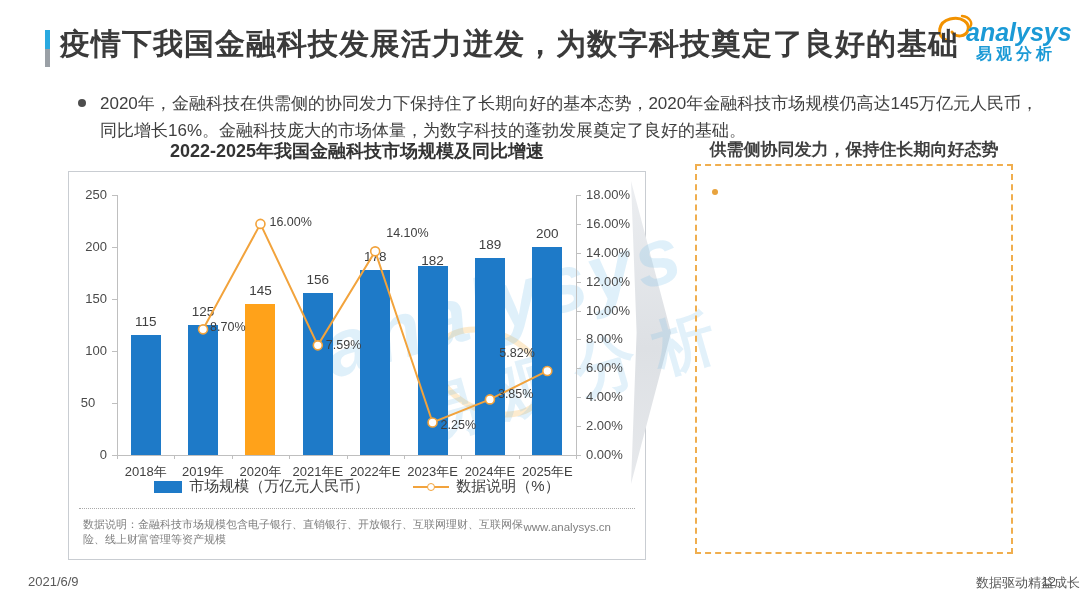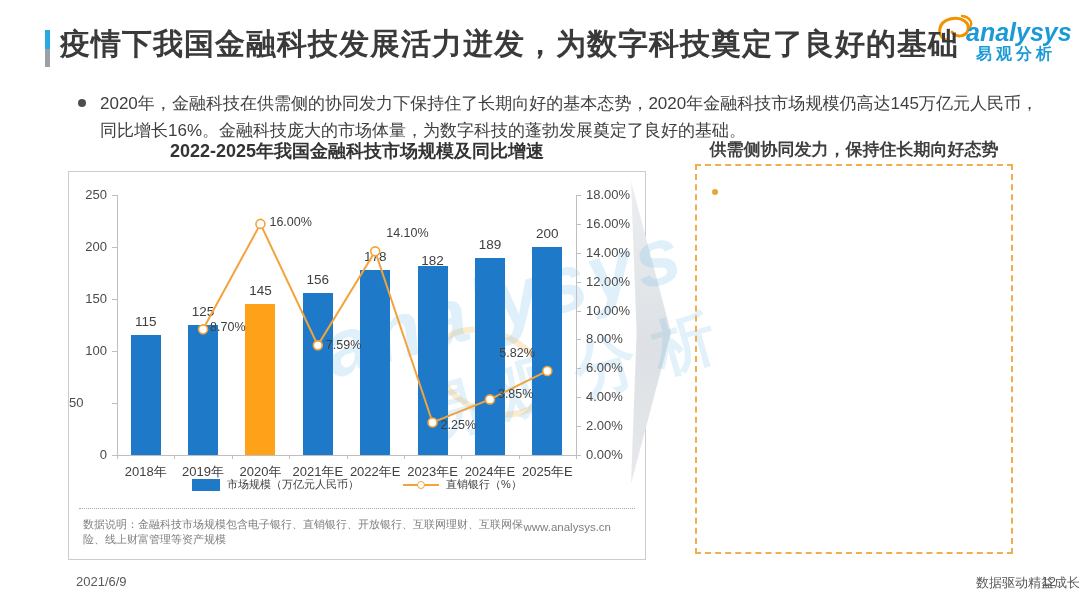--- a/index.html
+++ b/index.html
@@ -31,21 +31,21 @@
     background:#fff; border:1px solid #c9cdd2; }
   .axis-line { position:absolute; background:#bfbfbf; z-index:2; }
   .tick { position:absolute; background:#bfbfbf; z-index:2; }
   .yl { position:absolute; z-index:2; font-size:13px; color:#4a4a4a; }
   .bar { position:absolute; z-index:2; }
   .bar-label { position:absolute; z-index:2; font-size:13.5px; color:#404040; text-align:center; }
   .xlab { position:absolute; z-index:2; font-size:13px; color:#404040; text-align:center; }
   .pct-label { position:absolute; z-index:3; font-size:12.5px; color:#404040; white-space:nowrap; }
   .line-svg { position:absolute; left:0; top:0; z-index:3; }
   .legend { position:absolute; left:0; top:305px; width:100%; display:flex; justify-content:center; gap:44px; z-index:2; }
-  .legend-item { display:flex; align-items:center; font-size:11px; color:#404040; }
+  .legend-item { display:flex; align-items:center; font-size:15px; color:#404040; }
   .legend-swatch { width:28px; height:12px; margin-right:7px; }
   .legend-line { position:relative; width:36px; height:2px; margin-right:7px; }
   .legend-line .c { position:absolute; left:14px; top:-3px; width:8px; height:8px; border-radius:50%; background:#fff; }
   .chart-divider { position:absolute; left:10px; right:10px; top:336px; border-top:1px dotted #a9a9a9; z-index:2; }
   .footnote { position:absolute; left:14px; top:345px; width:440px; font-size:11px; line-height:15px; color:#808080; z-index:2; }
   .source-url { position:absolute; right:34px; top:349px; font-size:11.5px; color:#808080; z-index:2; text-decoration:none; }
   
   .transition-arrow { position:absolute; left:631px; top:181px; width:40px; height:303px; z-index:0;
     background:linear-gradient(180deg,#eceef1 0%,#dde0e4 55%,#e7e9ec 100%);
     clip-path:polygon(0 0, 100% 50%, 0 100%, 14% 50%); }
@@ -60,21 +60,21 @@
   .panel li .bdot { position:absolute; left:3px; top:11px; width:6px; height:6px; border-radius:50%; background:#e8a33d; }
   
   .watermark { position:absolute; left:330px; top:250px; z-index:1; transform:rotate(-16deg);
     pointer-events:none; }
   .watermark .wm-en { font-size:80px; font-weight:700; font-style:italic; color:rgba(110,185,230,0.22); letter-spacing:4px; }
   .watermark .wm-cn { margin:2px 0 0 70px; font-size:62px; font-weight:700; color:rgba(110,185,230,0.20); letter-spacing:20px; }
   .wm-ring { position:absolute; left:34px; top:64px; width:120px; height:84px; border:6px solid rgba(245,162,32,0.22);
     border-radius:50%; transform:rotate(24deg); z-index:1; pointer-events:none; }
   
   .footer { position:absolute; left:0; right:0; top:572px; height:24px; font-size:13px; color:#595959; z-index:3; }
-  .footer .date { position:absolute; left:28px; top:2px;margin-left:48px; }
+  .footer .date { position:absolute; left:28px; top:2px; }
   .footer .slogan { position:absolute; left:0; width:100%; text-align:right; top:2px; }
   .footer .page { position:absolute; right:24px; top:2px; }
 </style>
 </head>
 <body>
 
 <div class="slide">
 
   <div class="accent-bar">
     <span class="blue"></span>
@@ -106,33 +106,33 @@
   <div class="chart-box" id="chartBox">
     <div class="legend">
       <div class="legend-item">
         <span class="legend-swatch" id="legendSwatch" style="background: rgb(30, 122, 200);"></span>
         <span>市场规模（万亿元人民币）</span>
       </div>
       <div class="legend-item">
         <span class="legend-line" id="legendLine" style="background: rgb(242, 163, 60);">
             <span class="c" id="legendCircle" style="border: 1.6px solid rgb(242, 163, 60);"></span>
           </span>
-        <span>直销银行（%）</span>
+        <span>数据说明（%）</span>
       </div>
     </div>
     <div class="chart-divider"></div>
     <div class="footnote">数据说明：金融科技市场规模包含电子银行、直销银行、开放银行、互联网理财、互联网保险、线上财富管理等资产规模</div>
     <a class="source-url" href="#">www.analysys.cn</a>
   <div class="axis-line" style="left: 48px; top: 23px; width: 1px; height: 260px;"></div>
       <div class="axis-line" style="left: 507px; top: 23px; width: 1px; height: 260px;"></div>
       <div class="axis-line" style="left: 48px; top: 283px; width: 459px; height: 1px;"></div>
       <div class="tick" style="left: 43px; top: 283px; width: 5px; height: 1px;"></div>
       <div class="yl" style="left: 0px; width: 38px; top: 275px; text-align: right;">0</div>
       <div class="tick" style="left: 43px; top: 231px; width: 5px; height: 1px;"></div>
-      <div class="yl" style="left: 0px; width: 38px; top: 223px; text-align: left;">50</div>
+      <div class="yl" style="left: 0px; width: 38px; top: 223px; text-align: center;">50</div>
       <div class="tick" style="left: 43px; top: 179px; width: 5px; height: 1px;"></div>
       <div class="yl" style="left: 0px; width: 38px; top: 171px; text-align: right;">100</div>
       <div class="tick" style="left: 43px; top: 127px; width: 5px; height: 1px;"></div>
       <div class="yl" style="left: 0px; width: 38px; top: 119px; text-align: right;">150</div>
       <div class="tick" style="left: 43px; top: 75px; width: 5px; height: 1px;"></div>
       <div class="yl" style="left: 0px; width: 38px; top: 67px; text-align: right;">200</div>
       <div class="tick" style="left: 43px; top: 23px; width: 5px; height: 1px;"></div>
       <div class="yl" style="left: 0px; width: 38px; top: 15px; text-align: right;">250</div>
       <div class="tick" style="left: 507px; top: 283px; width: 5px; height: 1px;"></div>
       <div class="yl" style="left: 517px; top: 275px;">0.00%</div>

